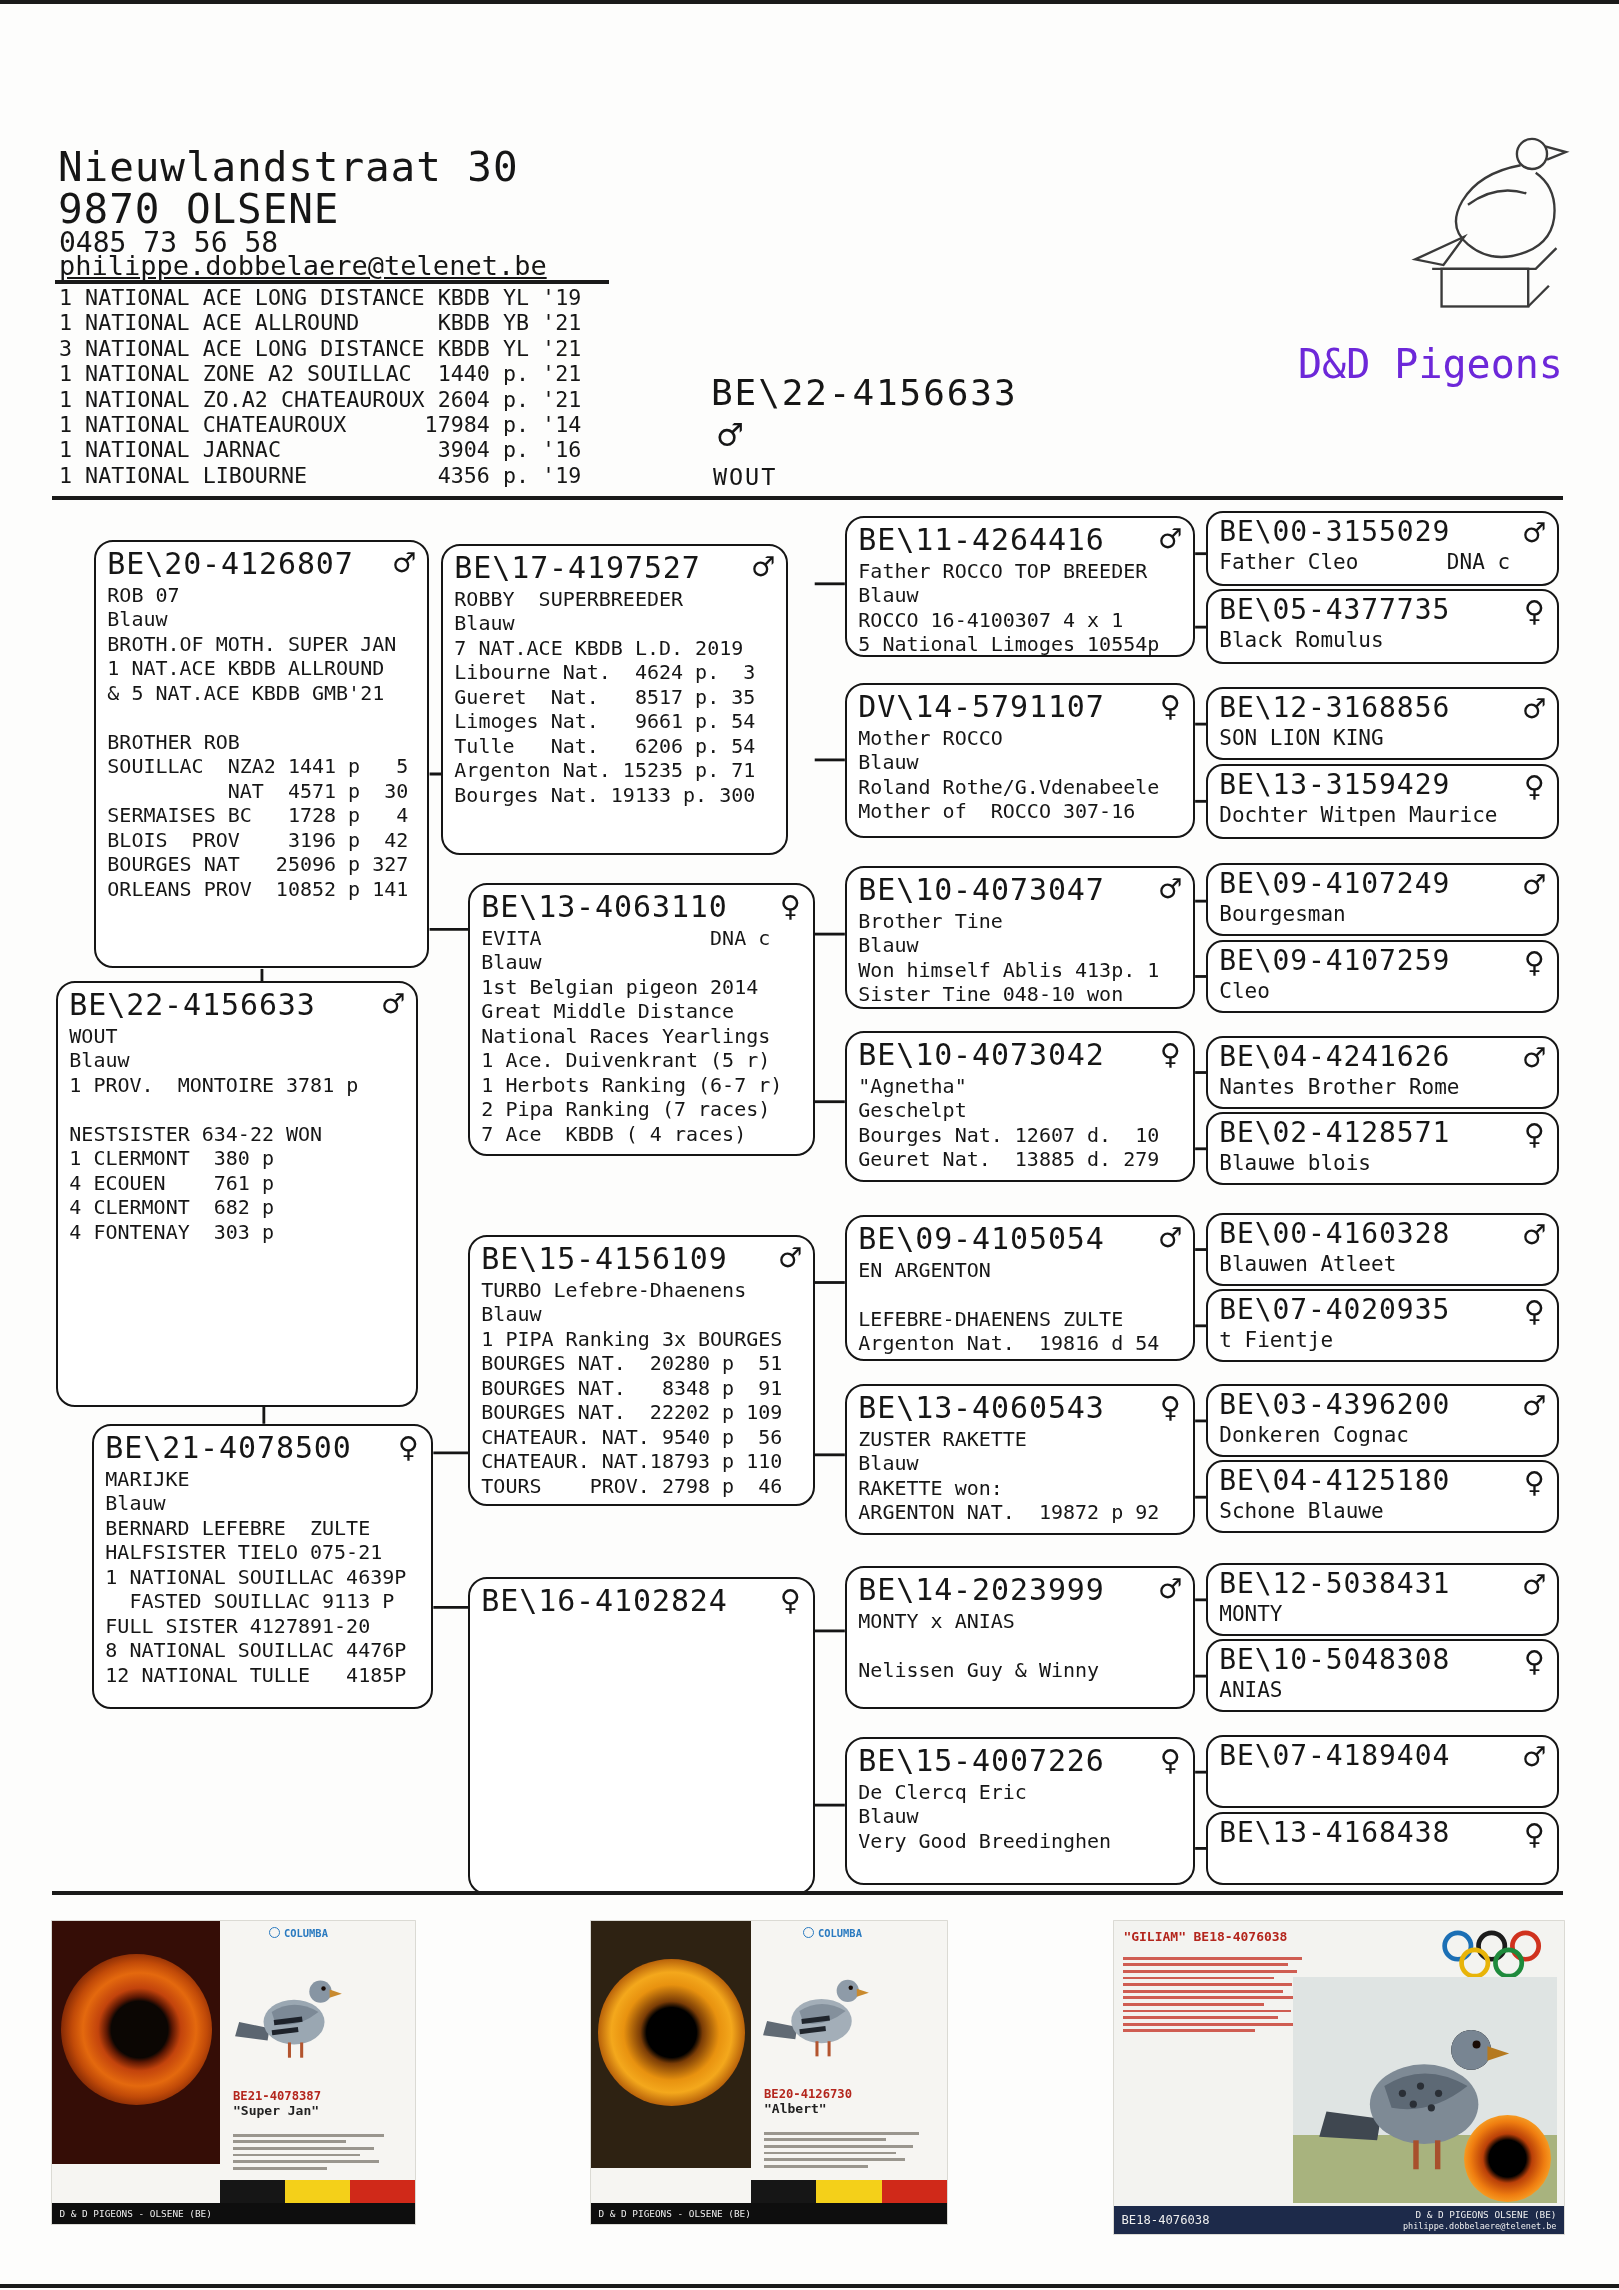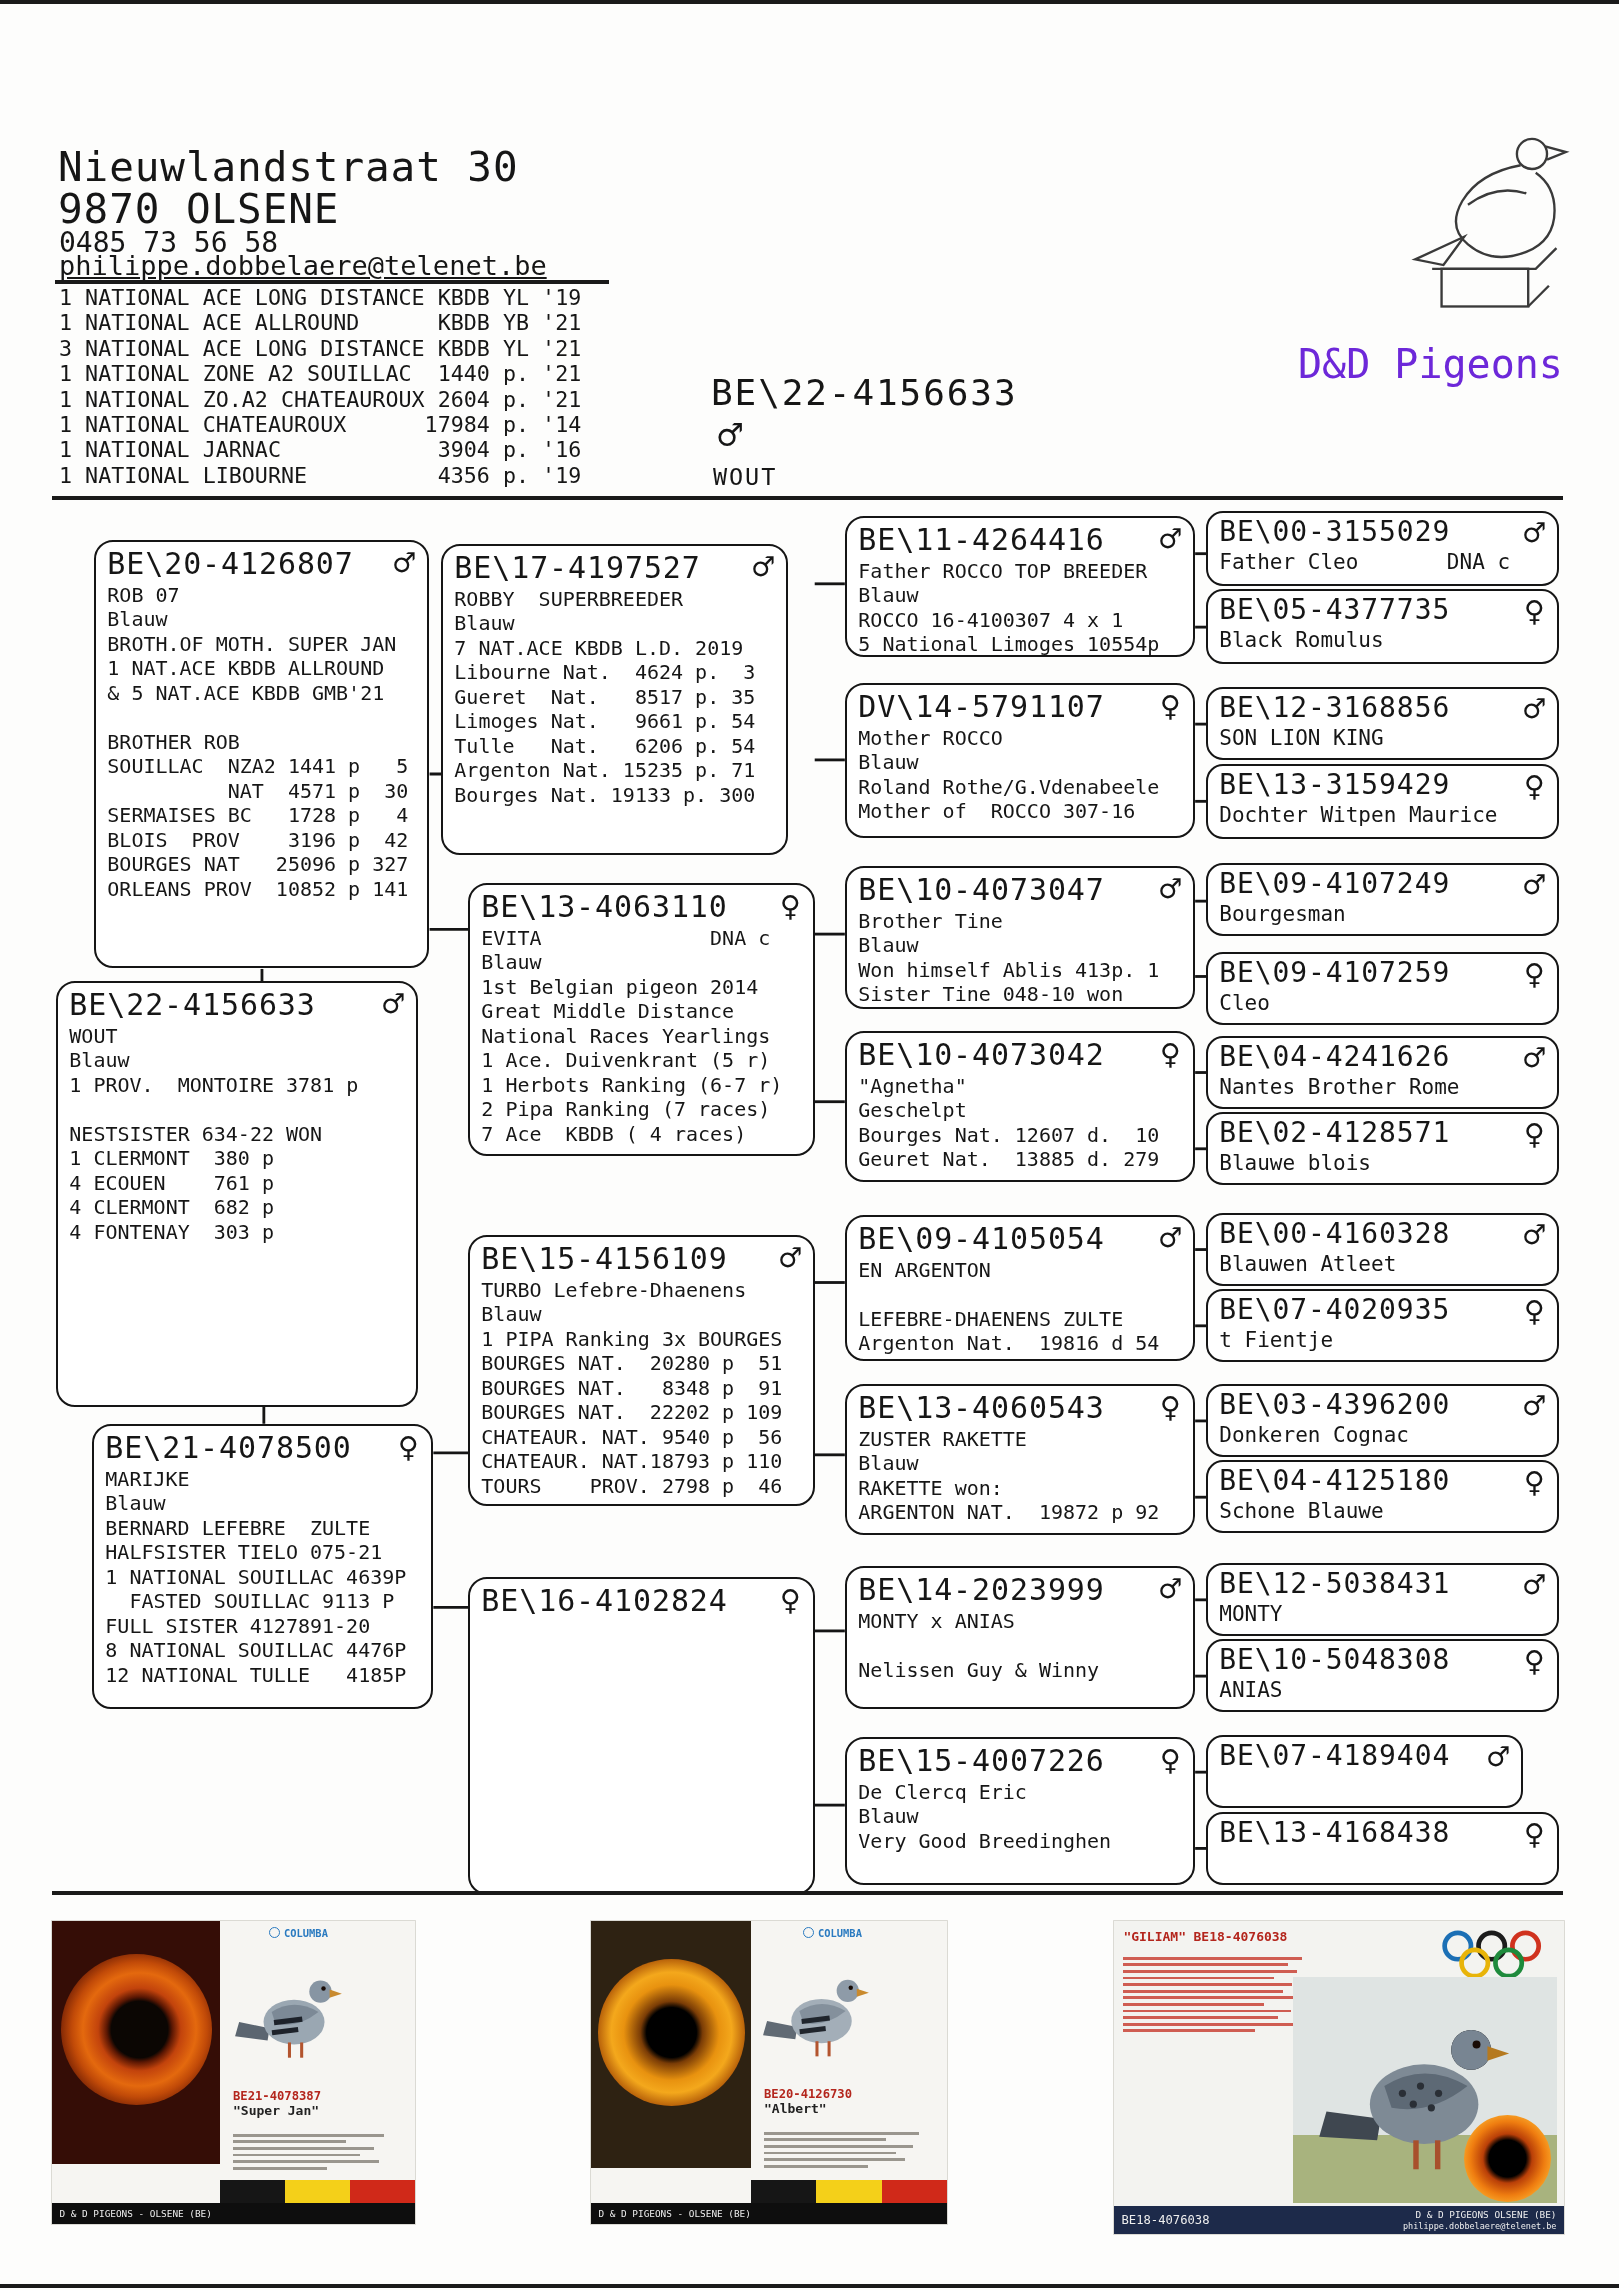--- a/index.html
+++ b/index.html
@@ -270,21 +270,21 @@
     <div class="body">SON LION KING</div>
   </div>
   <div class="pbox small" style="left:1206px;top:764px;width:353px;height:75px;">
     <div class="head"><span>BE\13-3159429</span><span class="sexsym">♀</span></div>
     <div class="body">Dochter Witpen Maurice</div>
   </div>
   <div class="pbox small" style="left:1206px;top:863px;width:353px;height:73px;">
     <div class="head"><span>BE\09-4107249</span><span class="sexsym">♂</span></div>
     <div class="body">Bourgesman</div>
   </div>
-  <div class="pbox small" style="left:1206px;top:940px;width:353px;height:73px;margin-top:12px;">
+  <div class="pbox small" style="left:1206px;top:940px;width:353px;height:73px;">
     <div class="head"><span>BE\09-4107259</span><span class="sexsym">♀</span></div>
     <div class="body">Cleo</div>
   </div>
   <div class="pbox small" style="left:1206px;top:1036px;width:353px;height:73px;">
     <div class="head"><span>BE\04-4241626</span><span class="sexsym">♂</span></div>
     <div class="body">Nantes Brother Rome</div>
   </div>
   <div class="pbox small" style="left:1206px;top:1112px;width:353px;height:73px;">
     <div class="head"><span>BE\02-4128571</span><span class="sexsym">♀</span></div>
     <div class="body">Blauwe blois</div>
@@ -306,21 +306,21 @@
     <div class="body">Schone Blauwe</div>
   </div>
   <div class="pbox small" style="left:1206px;top:1563px;width:353px;height:73px;">
     <div class="head"><span>BE\12-5038431</span><span class="sexsym">♂</span></div>
     <div class="body">MONTY</div>
   </div>
   <div class="pbox small" style="left:1206px;top:1639px;width:353px;height:73px;">
     <div class="head"><span>BE\10-5048308</span><span class="sexsym">♀</span></div>
     <div class="body">ANIAS</div>
   </div>
-  <div class="pbox small" style="left:1206px;top:1735px;width:317px;height:73px;">
+  <div class="pbox small" style="left:1206px;top:1735px;width:353px;height:73px;">
     <div class="head"><span>BE\07-4189404</span><span class="sexsym">♂</span></div>
     <div class="body"></div>
   </div>
   <div class="pbox small" style="left:1206px;top:1812px;width:353px;height:73px;text-align:right;">
     <div class="head"><span>BE\13-4168438</span><span class="sexsym">♀</span></div>
     <div class="body"></div>
   </div>
 
   <div class="rule" style="left:52px;top:1891px;width:1511px;height:3.8px;"></div>
 

